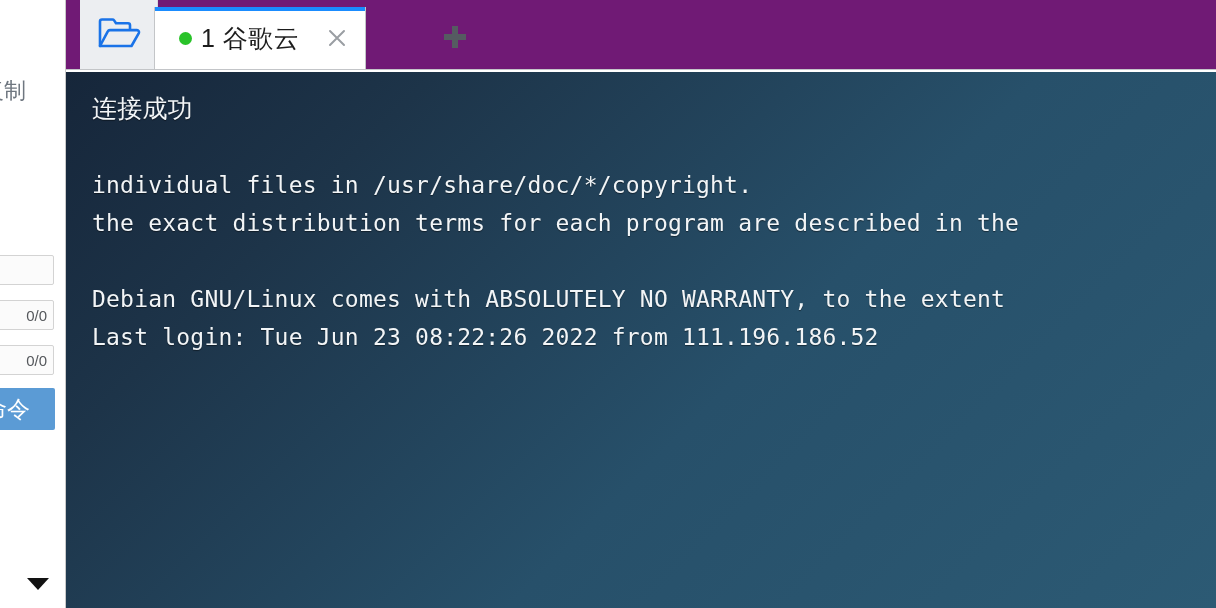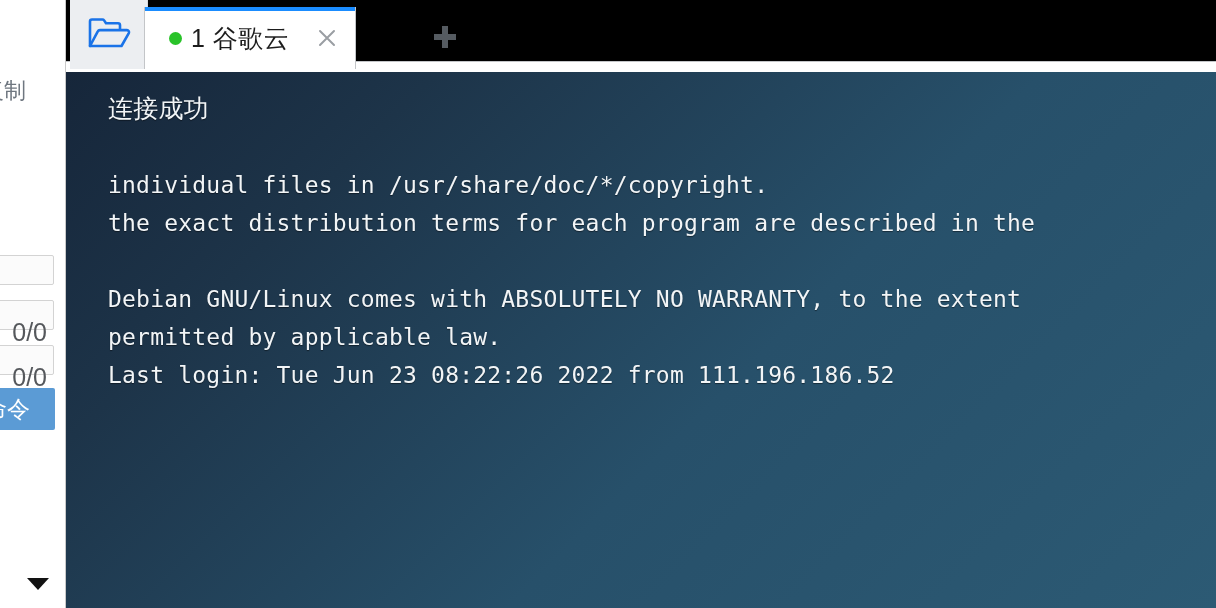--- a/index.html
+++ b/index.html
@@ -49,25 +49,24 @@
     height: 30px;
     box-sizing: border-box;
     background: #fbfbfb;
     border: 1px solid #d3d3d3;
     border-radius: 2px;
   }
   .side-field .val {
     position: absolute;
     right: 6px;
     top: 2px;
-    font-size: 25px;
+    font-size: 15px;
     color: #55585c;
     line-height: 26px;
     white-space: nowrap;
-    margin-top: 16px;
   }
   .side-field.f1 { top: 255px; }
   .side-field.f2 { top: 300px; }
   .side-field.f3 { top: 345px; }
 
   .side-button {
     position: absolute;
     left: -16px;
     top: 388px;
     width: 71px;
@@ -105,25 +104,25 @@
     height: 608px;
     background: #ffffff;
     border-right: 1px solid #c9c9c9;
     box-sizing: border-box;
     z-index: 2;
   }
 
   
   .tabbar {
     position: absolute;
-    left: 54px;
+    left: 64px;
     top: 0;
     right: 0;
-    height: 62px;
-    background: #000000;
+    height: 70px;
+    background: #701a75;
     border-bottom: 1px solid #c3c5c8;
     box-sizing: border-box;
     z-index: 1;
   }
 
   .folder-btn {
     position: absolute;
     left: 16px;
     top: 0px;
     width: 78px;
@@ -212,21 +211,21 @@
     bottom: 0;
     background:
       linear-gradient(135deg, #16263a 0%, #1d3449 22%, #27506a 58%, #2c5a74 100%);
     overflow: hidden;
     padding: 14px 0 0 0;
     box-sizing: border-box;
     z-index: 1;
   }
 
   .term-inner {
-    padding-left: 42px;
+    padding-left: 26px;
     padding-top: 4px;
   }
 
   .tline {
     font-family: "DejaVu Sans Mono", "Liberation Mono", monospace;
     font-size: 23px;
     line-height: 38px;
     color: #f2f5f7;
     white-space: pre;
     letter-spacing: 0.2px;
@@ -300,18 +299,17 @@
   </div>
 
   <div class="terminal">
     <div class="term-inner">
       <div class="tline cjk">连接成功</div>
       <div class="tline blank"></div>
       <div class="tline">individual files in /usr/share/doc/*/copyright.</div>
       <div class="tline">the exact distribution terms for each program are described in the</div>
       <div class="tline blank"></div>
       <div class="tline">Debian GNU/Linux comes with ABSOLUTELY NO WARRANTY, to the extent</div>
-      <div class="tline">permitted by applicable law.</div>
       <div class="tline">Last login: Tue Jun 23 08:22:26 2022 from 111.196.186.52</div>
     </div>
   </div>
 
 </div>
 
 </body></html>

